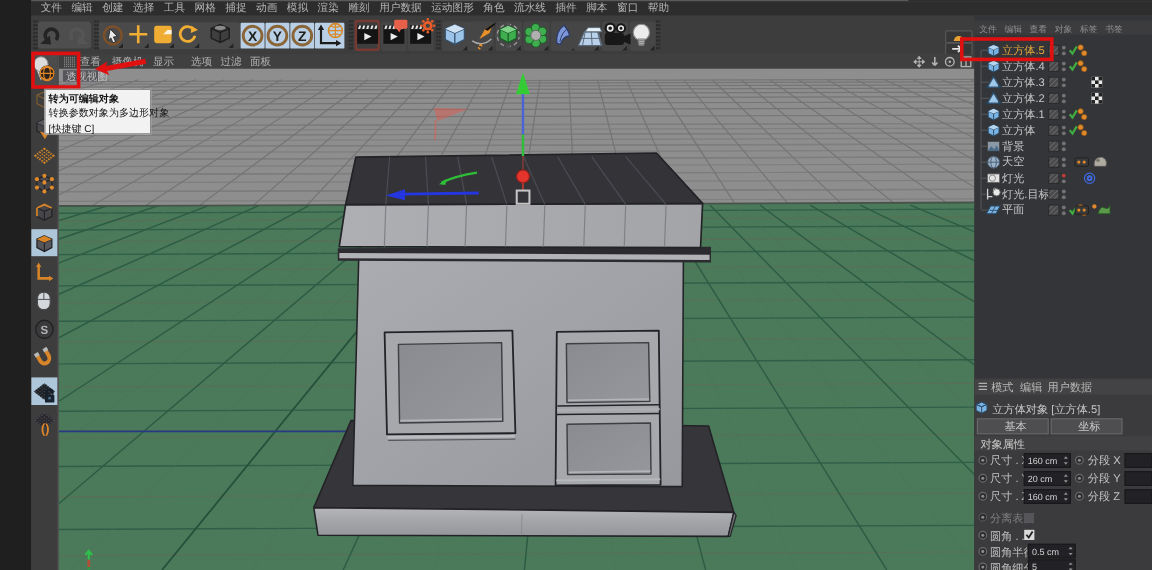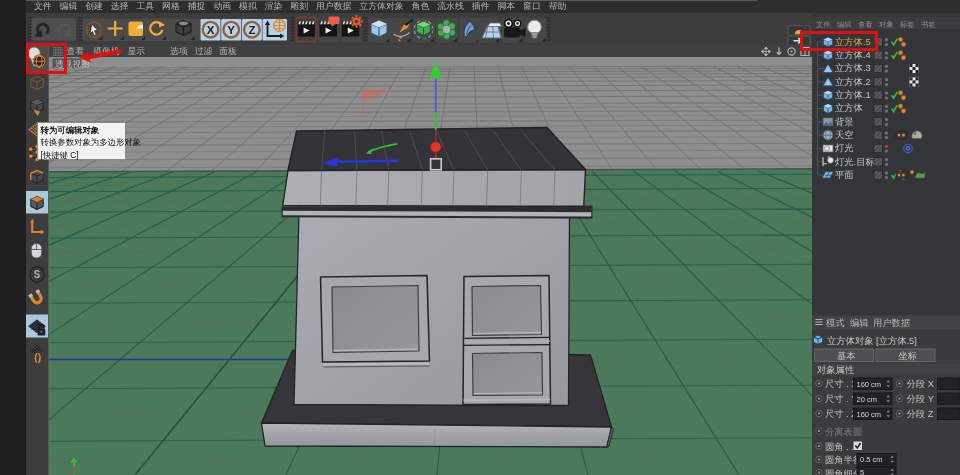--- a/index.html
+++ b/index.html
@@ -7,41 +7,41 @@
        background:#3d3d3d;font-family:"Liberation Sans",sans-serif;}
   .abs{position:absolute;}
   #darkstrip{left:0;top:0;width:26px;height:475px;background:#1f1f1f;}
   #menubar{left:26px;top:0;width:934px;height:13px;background:#2d2d2d;border-top:1px solid #5a5a5a;box-sizing:border-box;}
   #menubar .mi{float:left;font-size:8.9px;line-height:11.5px;color:#b5b5b5;margin-left:7.9px;}
   #vpmenu{left:49px;top:45px;width:763px;height:12px;background:#404040;}
   #vpmenu .mi{float:left;font-size:8.8px;line-height:12px;color:#b2b2b2;}
   #redbox1{left:800px;top:31px;width:72px;height:13.5px;border:3px solid #e01010;}
   #redbox2{left:26px;top:43px;width:35px;height:25px;border:3px solid #e01010;}
   #tooltip{left:36.5px;top:74px;width:87px;height:36px;background:#f2f2f2;border:1px solid #8a8a8a;
-           font-size:8.4px;color:#151515;line-height:1;margin-top:48px;}
+           font-size:8.4px;color:#151515;line-height:1;}
   #tooltip div{margin:3px 0 0 3px;white-space:nowrap;line-height:1;}
 </style>
 </head>
 <body>
 <div class="abs" id="darkstrip"></div>
 <div class="abs" style="left:757px;top:0;width:203px;height:1px;background:#2d2d2d;z-index:5"></div>
 <div class="abs" id="menubar">
   <span class="mi">文件</span>
     <span class="mi">编辑</span>
     <span class="mi">创建</span>
     <span class="mi">选择</span>
     <span class="mi">工具</span>
     <span class="mi">网格</span>
     <span class="mi">捕捉</span>
     <span class="mi">动画</span>
     <span class="mi">模拟</span>
     <span class="mi">渲染</span>
     <span class="mi">雕刻</span>
     <span class="mi">用户数据</span>
-    <span class="mi">立方体对象</span>
+    <span class="mi">运动图形</span>
     <span class="mi">角色</span>
     <span class="mi">流水线</span>
     <span class="mi">插件</span>
     <span class="mi">脚本</span>
     <span class="mi">窗口</span>
     <span class="mi">帮助</span>
 </div>
 <div class="abs" style="left:26px;top:13px;width:934px;height:32px;background:#3d3d3d"><svg width="934" height="32" viewBox="26 13 934 32">
       <rect x="31.5" y="18" width="44.5" height="22.5" rx="3" fill="#4e4e4e"></rect>
       <path d="M 39 33 A 5.2 5.2 0 1 1 46.5 33.2" stroke="#242424" stroke-width="3" fill="none"></path>
@@ -327,21 +327,21 @@
         <rect x="1.95" y="8.05" width="1" height="0.9"></rect>
         <rect x="3.60" y="8.05" width="1" height="0.9"></rect>
         <rect x="5.25" y="8.05" width="1" height="0.9"></rect>
         <rect x="6.90" y="8.05" width="1" height="0.9"></rect>
         <rect x="8.55" y="8.05" width="1" height="0.9"></rect>
       </g>
     </svg>
   <span class="mi" style="margin-left:4px">查看</span>
     <span class="mi" style="margin-left:9px">摄像机</span>
     <span class="mi" style="margin-left:8px">显示</span>
-    <span class="mi" style="margin-left:25px">选项</span>
+    <span class="mi" style="margin-left:14px">选项</span>
     <span class="mi" style="margin-left:7px">过滤</span>
     <span class="mi" style="margin-left:7px">面板</span>
   <svg width="50" height="11" style="float:right;margin-right:2px;margin-top:1px" viewBox="0 0 50 11">
     <g stroke="#b4b4b4" stroke-width="1.1" fill="#b4b4b4">
       <path d="M 6 1 v 9 M 1.5 5.5 h 9 M 6 1 l -1.6 1.8 h 3.2 z M 6 10 l -1.6 -1.8 h 3.2 z M 1.5 5.5 l 1.8 -1.6 v 3.2 z M 10.5 5.5 l -1.8 -1.6 v 3.2 z" stroke-width="0.8"></path>
       <path d="M 19 1.5 v 7 M 19 8.5 l -2.2 -2.4 M 19 8.5 l 2.2 -2.4" fill="none" stroke-width="1.3"></path>
       <circle cx="31.5" cy="5.5" r="3.6" fill="none"></circle>
         <circle cx="31.5" cy="5.5" r="1" stroke="none"></circle>
       <rect x="41" y="1.5" width="8" height="8" fill="none"></rect>
         <line x1="45" y1="1.5" x2="45" y2="9.5"></line>

